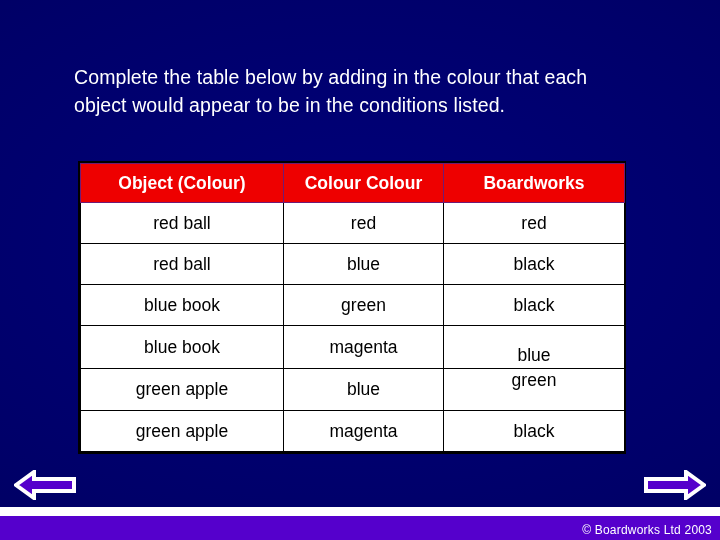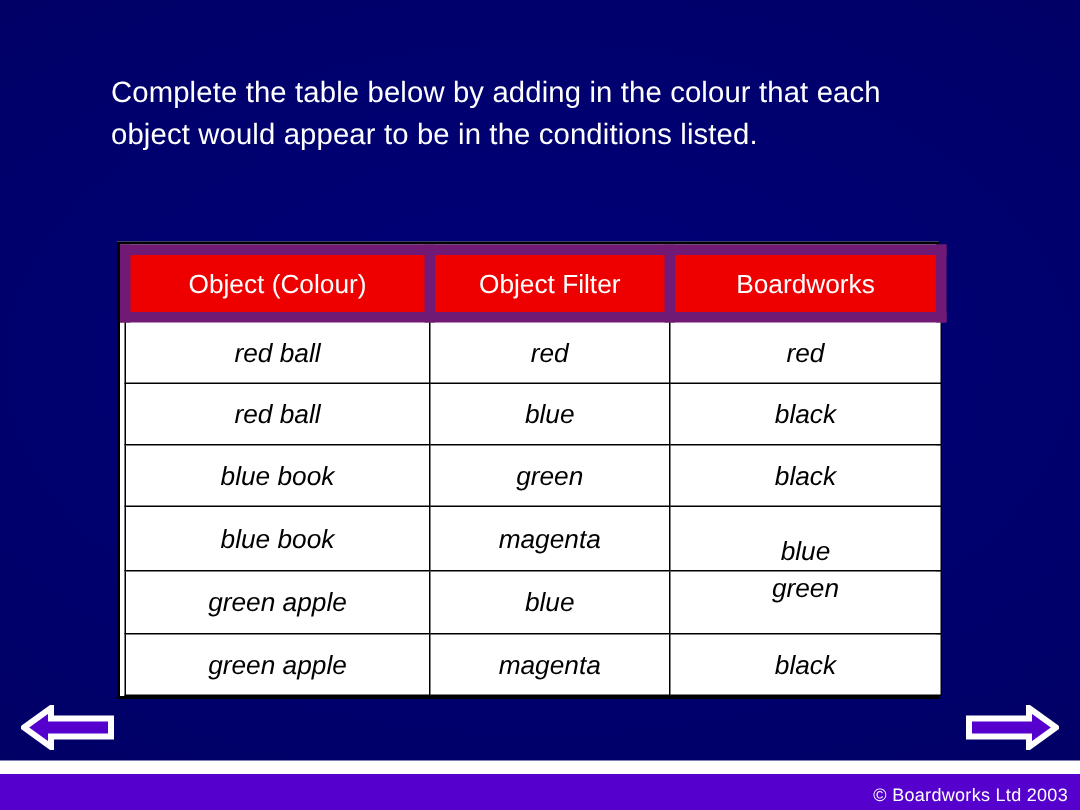--- a/index.html
+++ b/index.html
@@ -29,21 +29,21 @@
     right: 4px;
     width: 104px;
     height: 48px;
   }
   .logo svg { display: block; }
 
   
   .prompt {
     position: absolute;
     left: 74px;
-    top: 48px;
+    top: 63px;
     width: 520px;
     color: #ffffff;
     font-size: 19.5px;
     line-height: 28px;
     letter-spacing: 0.1px;
   }
 
   
   .table-wrap {
     position: absolute;
@@ -59,37 +59,36 @@
     width: 100%;
     table-layout: fixed;
   }
   table.grid col.c1 { width: 203px; }
   table.grid col.c2 { width: 160px; }
   table.grid col.c3 { width: 181px; }
 
   table.grid th {
     background: #ee0000;
     color: #ffffff;
-    font-weight: normal;
+    font-weight: bold;
     font-size: 17.5px;
     height: 38px;
     text-align: center;
-    border: 7px solid #701a75;
+    border: 1px solid #701a75;
     padding: 0;
   }
   table.grid td {
     background: #ffffff;
     color: #000000;
     font-size: 17.5px;
     height: 40px;
     text-align: center;
     border: 1px solid #000000;
     padding: 0;
     vertical-align: middle;
-    font-style: italic;
   }
   
   table.grid td.low  { vertical-align: bottom;  padding-bottom: 2px; }
   table.grid td.high { vertical-align: top;     padding-top: 1px; }
 
   
   .white-band {
     position: absolute;
     left: 0;
     bottom: 24px;
@@ -137,21 +136,21 @@
   <div class="table-wrap">
     <table class="grid">
       <colgroup>
         <col class="c1">
           <col class="c2">
           <col class="c3">
       </colgroup>
       <thead>
         <tr>
           <th>Object (Colour)</th>
-          <th>Object Filter</th>
+          <th>Colour Colour</th>
           <th>Boardworks</th>
         </tr>
       </thead>
       <tbody>
         <tr>
           <td>red ball</td>
           <td>red</td>
           <td>red</td>
         </tr>
         <tr>

